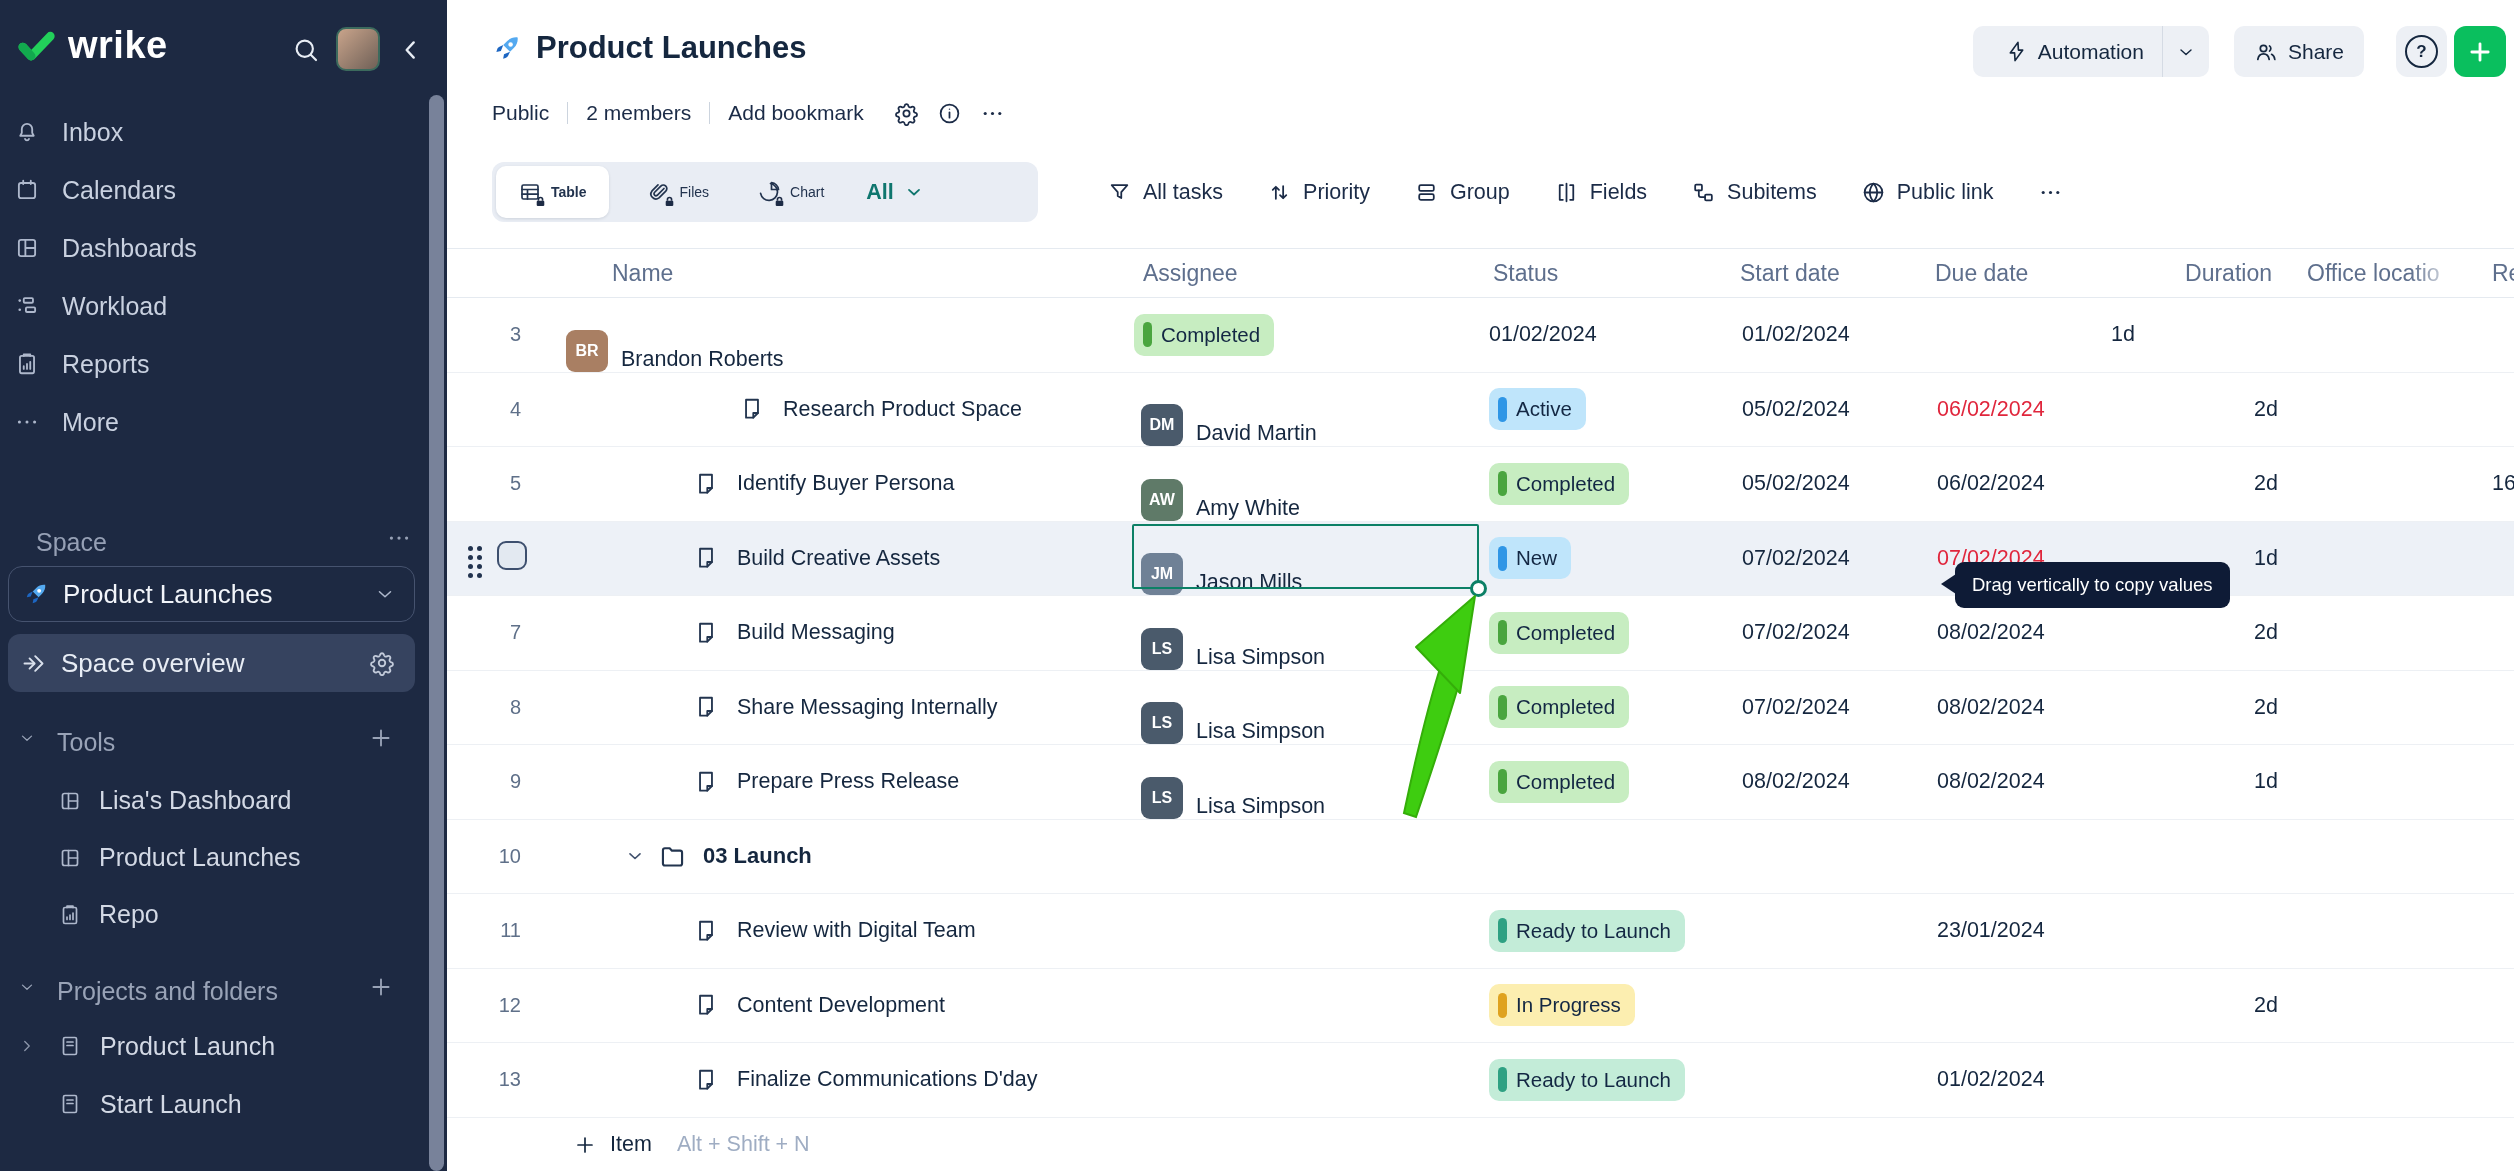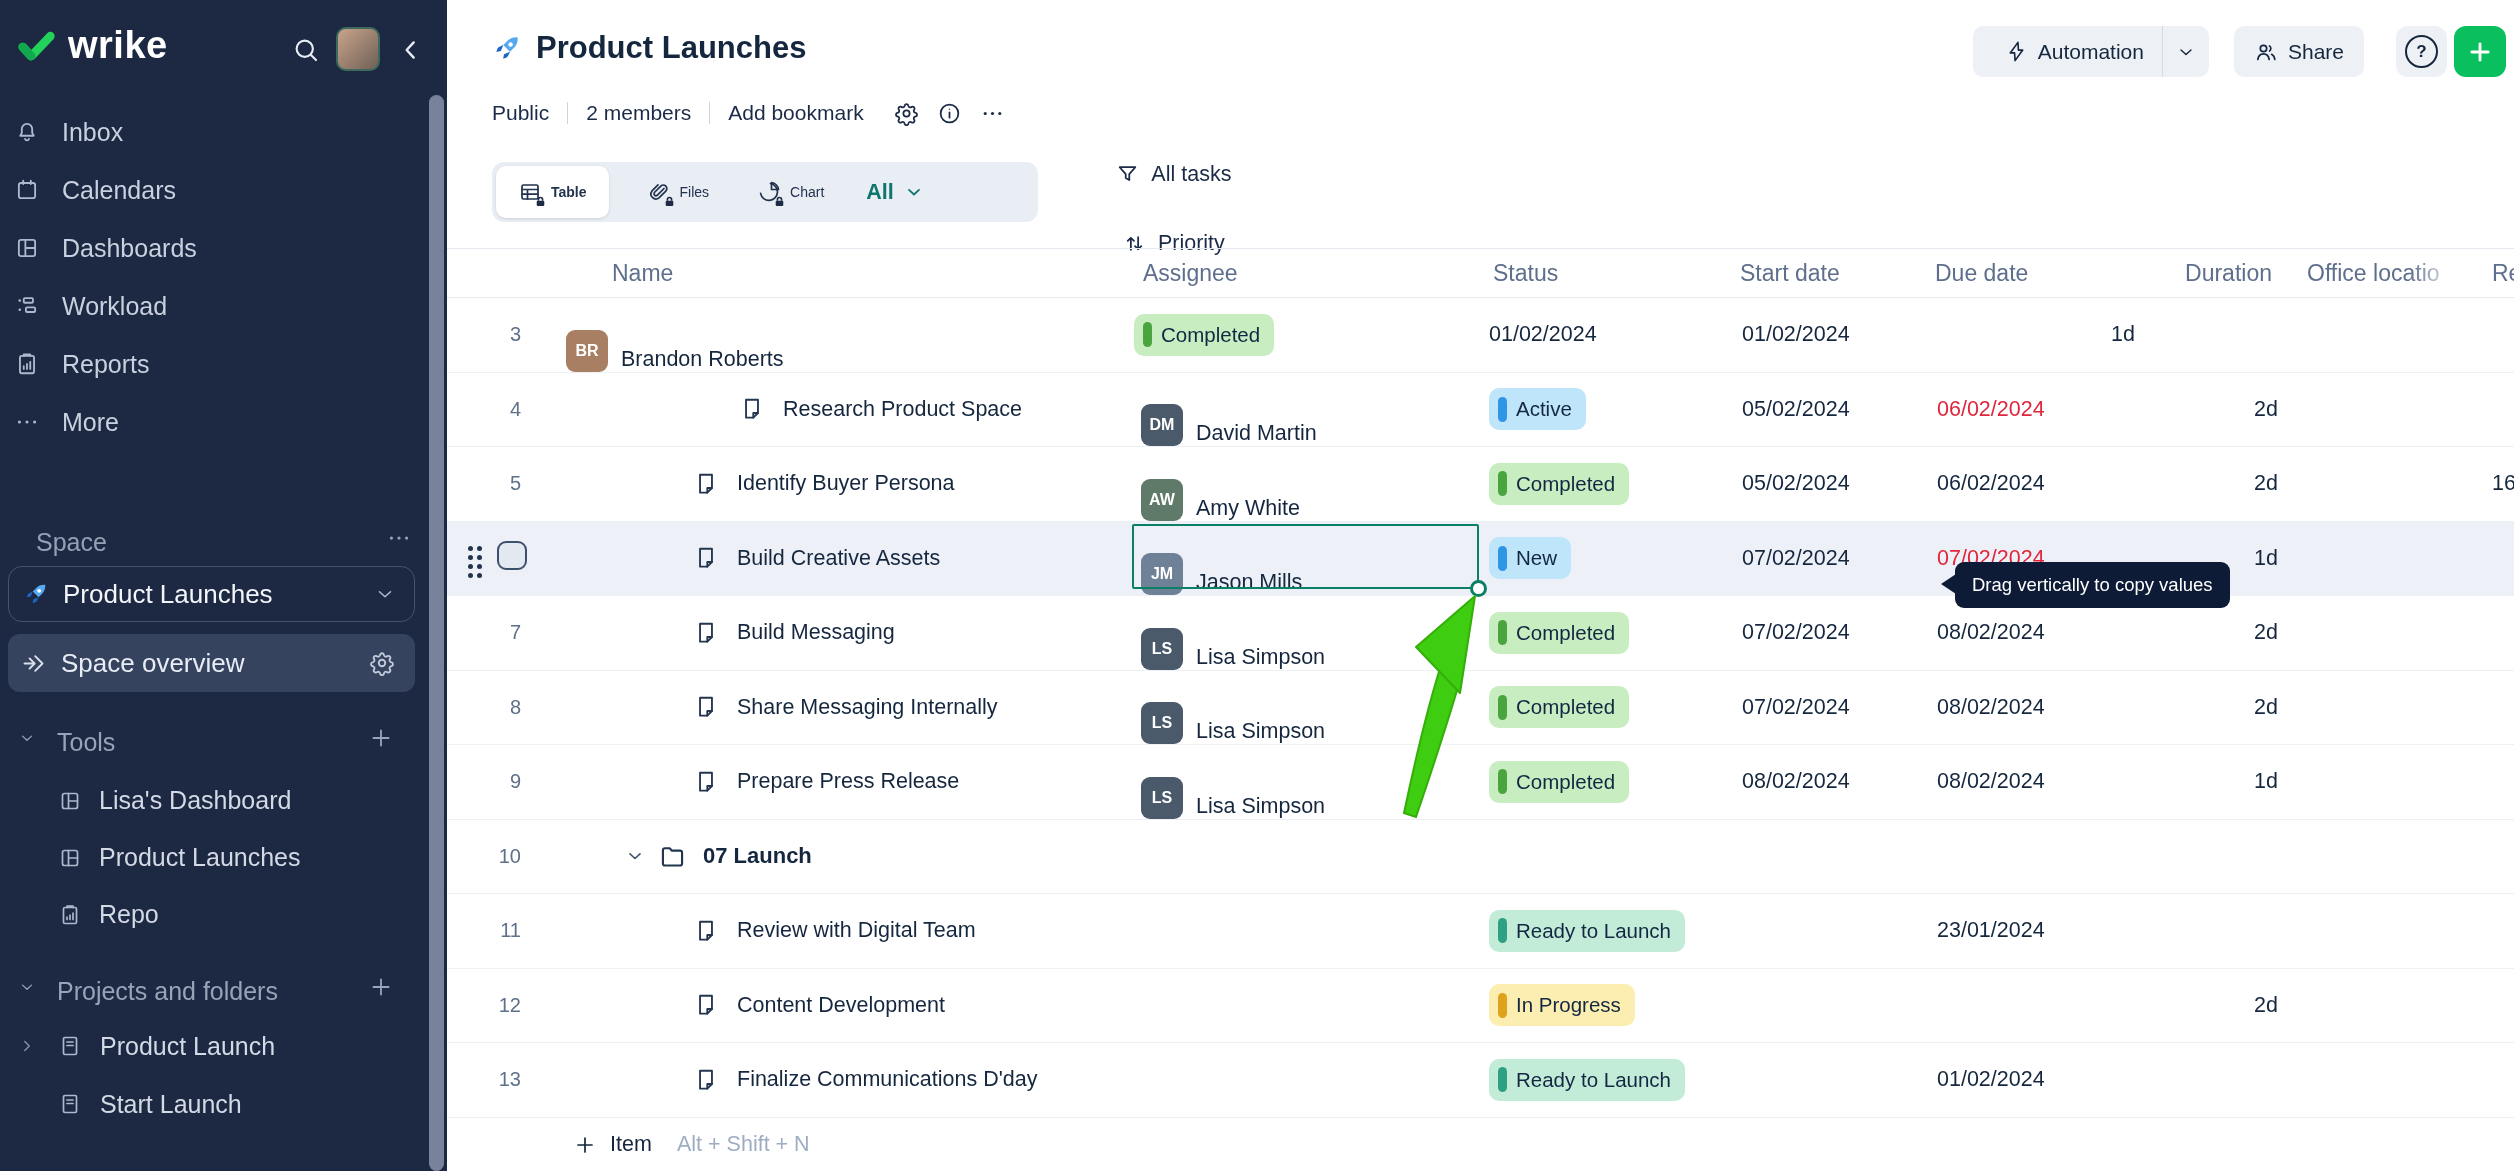--- a/index.html
+++ b/index.html
@@ -49,21 +49,21 @@
   .plus-btn{margin-left:7px;width:52px;height:51px;background:#0abf5e;border-radius:12px;display:flex;align-items:center;justify-content:center;color:#fff;cursor:pointer;}
 
   .tabsbar{position:absolute;left:45px;top:162px;width:546px;height:60px;background:#e9edf4;border-radius:12px;display:flex;align-items:center;}
   .vtab{display:flex;align-items:center;gap:9px;font-size:14px;color:#22334e;cursor:pointer;}
   .vtab.active{background:#fff;border-radius:10px;height:52px;margin-left:4px;padding:0 22px;font-weight:700;box-shadow:0 1px 3px rgba(20,35,60,.12);}
   .vtab.plain{padding:0 24px;}
   .alltab{display:flex;align-items:center;gap:10px;font-size:21.5px;font-weight:700;color:#0f766e;margin-left:18px;padding-right:20px;cursor:pointer;}
   .vicon{position:relative;width:24px;height:24px;}
   .vicon .lock{position:absolute;right:-5px;bottom:-4px;}
 
-  .filterbar{position:absolute;left:660px;top:162px;height:60px;display:flex;align-items:center;gap:44px;font-size:21.5px;color:#1b2b47;flex-direction:column;}
+  .filterbar{position:absolute;left:660px;top:162px;height:60px;display:flex;align-items:center;gap:44px;font-size:21.5px;color:#1b2b47;}
   .fitem{display:flex;align-items:center;gap:11px;cursor:pointer;white-space:nowrap;}
   .fitem .fico{width:25px;height:25px;}
 
   
   .grid-cols{display:grid;grid-template-columns:110px 575px 355px 253px 195px 207px 143px 185px 44px;}
   #thead{position:absolute;left:0;top:248px;width:2067px;height:50px;border-top:1px solid #e5eaf0;border-bottom:1px solid #e5eaf0;box-sizing:border-box;align-items:center;font-size:23px;color:#5e6f8d;}
   #thead .h-name{padding-left:55px;}
   #thead .h-assignee{padding-left:11px;}
   #thead .h-status{padding-left:6px;}
   #thead .h-dur{text-align:right;padding-right:13px;}
@@ -742,21 +742,21 @@
             <svg class="ic" width="20" height="20" viewBox="0 0 24 24" style="stroke-width:2">
               <path d="m6 9.5 6 5.5 6-5.5"></path>
             </svg>
           </span>
           <span class="ricon">
 
             <svg class="i-folder ic" width="27" height="27" viewBox="0 0 24 24" style="stroke-width:1.9">
               <path d="M3.5 7.5v-1a1.8 1.8 0 0 1 1.8-1.8h4.2l2 2.1h7.2a1.8 1.8 0 0 1 1.8 1.8v9.6a1.8 1.8 0 0 1-1.8 1.8H5.3a1.8 1.8 0 0 1-1.8-1.8z"></path>
             </svg>
           </span>
-          <span class="rname">07 Launch</span>
+          <span class="rname">03 Launch</span>
         </div>
         <div class="c-assignee">
 
           <span class="aname"></span>
 
         </div>
         <div class="c-status">
           
         </div>
         <div class="c-start"></div>

